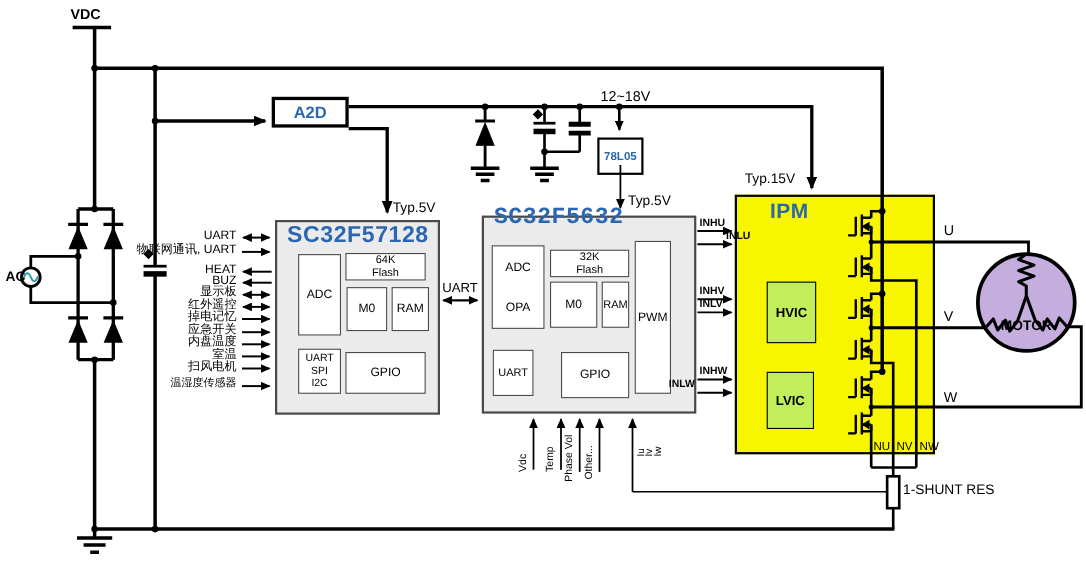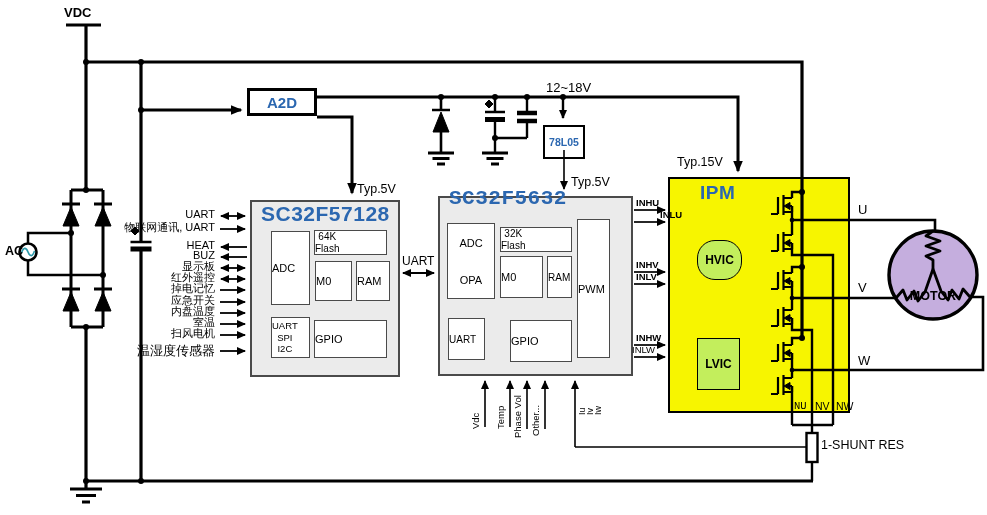--- a/index.html
+++ b/index.html
@@ -1,21 +1,21 @@
 <!DOCTYPE html>
 <html><head>
 <meta charset="utf-8">
 <style>
   html,body{margin:0;padding:0;background:#fff;}
   #stage{position:relative;width:987px;height:515px;background:#fff;overflow:hidden;
          font-family:"Liberation Sans",sans-serif;}
   .block{position:absolute;box-sizing:border-box;}
   .mcu{background:#ebebeb;border:2px solid #4a4a4a;z-index:1;}
   .ib{position:absolute;box-sizing:border-box;background:#fff;border:1.5px solid #4a4a4a;
-      display:flex;align-items:center;font-size:11px;color:#000;
+      display:flex;align-items:center;justify-content:center;font-size:11px;color:#000;
       text-align:center;z-index:2;}
   .prelines{white-space:pre-line;line-height:1.2;}
   .lbl{position:absolute;color:#000;white-space:nowrap;z-index:4;line-height:1.05;}
   .blue{color:#2b67b0;font-weight:bold;}
   .title{position:absolute;z-index:4;color:#2b67b0;font-weight:bold;letter-spacing:.5px;}
   .rightlbl{text-align:right;}
   .vlabel{position:absolute;writing-mode:vertical-rl;transform:rotate(180deg);
           font-size:9.5px;color:#000;z-index:4;white-space:nowrap;}
   svg{position:absolute;left:0;top:0;z-index:3;pointer-events:none;}
   .ipm{background:#f7f500;border:2.5px solid #000;z-index:1;}
@@ -81,21 +81,21 @@
     </div>
   <div class="ib" style="left:448px;top:318px;width:37px;height:42px;font-size:10px;">
     <span>UART</span>
     </div>
   <div class="ib" style="left:510px;top:320px;width:62px;height:42px;">
     <span>GPIO</span>
     </div>
 
   <div class="block ipm" style="left:668px;top:177px;width:182px;height:236px;"></div>
   <div class="title" style="left:700px;top:182px;font-size:19px;">IPM</div>
-  <div class="vic" style="left:697px;top:240px;width:45px;height:40px;border-radius:18px;">
+  <div class="vic" style="left:697px;top:256px;width:45px;height:56px;">
     <span>HVIC</span>
     </div>
   <div class="vic" style="left:697px;top:338px;width:43px;height:52px;">
     <span>LVIC</span>
     </div>
 
   <svg width="987" height="515" viewBox="0 0 987 515" aria-hidden="true">
     <defs>
       <marker id="m1" markerUnits="userSpaceOnUse" markerWidth="9" markerHeight="8" refX="8" refY="4" orient="auto-start-reverse">
         <path d="M0,0 L9,4 L0,8 z" fill="#000"></path>
@@ -265,48 +265,48 @@
   <div class="lbl" style="left:546px;top:81px;font-size:13px;">12~18V</div>
   <div class="lbl" style="left:357px;top:183px;font-size:12.5px;">Typ.5V</div>
   <div class="lbl" style="left:571px;top:176px;font-size:12.5px;">Typ.5V</div>
   <div class="lbl" style="left:677px;top:156px;font-size:12.5px;">Typ.15V</div>
   <div class="lbl" style="left:402px;top:255px;font-size:12px;">UART</div>
 
   <div class="lbl rightlbl" style="left:25px;top:209px;width:190px;font-size:11px;">UART</div>
   <div class="lbl rightlbl" style="left:25px;top:222px;width:190px;font-size:11px;">物联网通讯, UART</div>
   <div class="lbl rightlbl" style="left:25px;top:240px;width:190px;font-size:11px;">HEAT</div>
   <div class="lbl rightlbl" style="left:25px;top:250px;width:190px;font-size:11px;">BUZ</div>
-  <div class="lbl rightlbl" style="left:25px;top:261px;width:190px;font-size:11px;">显示板</div>
+  <div class="lbl rightlbl" style="left:25px;top:261px;width:190px;font-size:11px;font-family:Liberation Mono, monospace;">显示板</div>
   <div class="lbl rightlbl" style="left:25px;top:272px;width:190px;font-size:11px;">红外遥控</div>
   <div class="lbl rightlbl" style="left:25px;top:283px;width:190px;font-size:11px;">掉电记忆</div>
   <div class="lbl rightlbl" style="left:25px;top:295px;width:190px;font-size:11px;">应急开关</div>
   <div class="lbl rightlbl" style="left:25px;top:306px;width:190px;font-size:11px;">内盘温度</div>
   <div class="lbl rightlbl" style="left:25px;top:317px;width:190px;font-size:11px;">室温</div>
   <div class="lbl rightlbl" style="left:25px;top:328px;width:190px;font-size:11px;">扫风电机</div>
-  <div class="lbl rightlbl" style="left:25px;top:344px;width:190px;font-size:13px;">温湿度传感器</div>
+  <div class="lbl rightlbl" style="left:25px;top:344px;width:190px;font-size:10px;">温湿度传感器</div>
 
   <div class="lbl" style="left:636px;top:198px;font-size:9.5px;font-weight:600;">INHU</div>
   <div class="lbl" style="left:660px;top:210px;font-size:9.5px;font-weight:600;">INLU</div>
   <div class="lbl" style="left:636px;top:260px;font-size:9.5px;font-weight:700;">INHV</div>
   <div class="lbl" style="left:636px;top:272px;font-size:9.5px;font-weight:600;">INLV</div>
   <div class="lbl" style="left:636px;top:333px;font-size:9.5px;font-weight:600;">INHW</div>
-  <div class="lbl" style="left:632px;top:345px;font-size:9.5px;font-weight:400;">INLW</div>
+  <div class="lbl" style="left:608px;top:345px;font-size:9.5px;font-weight:700;">INLW</div>
 
   <div class="vlabel" style="left:470px;top:387px;height:42px;">Vdc</div>
   <div class="vlabel" style="left:495px;top:387px;height:42px;">Temp</div>
   <div class="vlabel" style="left:512px;top:384px;height:54px;">Phase Vol</div>
   <div class="vlabel" style="left:530px;top:386px;height:50px;">Other...</div>
   <div class="vlabel" style="left:577px;top:393px;height:22px;font-size:9px;">Iu</div>
   <div class="vlabel" style="left:585px;top:393px;height:22px;font-size:9px;">Iv</div>
   <div class="vlabel" style="left:593px;top:393px;height:22px;font-size:9px;">Iw</div>
 
   <div class="lbl" style="left:858px;top:203px;font-size:13px;">U</div>
   <div class="lbl" style="left:858px;top:281px;font-size:13px;">V</div>
   <div class="lbl" style="left:858px;top:354px;font-size:13px;">W</div>
-  <div class="lbl" style="left:794px;top:401px;font-size:10.5px;font-family:Liberation Mono, monospace;">NU</div>
+  <div class="lbl" style="left:794px;top:401px;font-size:10.5px;">NU</div>
   <div class="lbl" style="left:815px;top:401px;font-size:10.5px;">NV</div>
   <div class="lbl" style="left:836px;top:401px;font-size:10.5px;">NW</div>
 
   <div class="lbl prelines" style="left:821px;top:438px;width:76px;font-size:12.5px;text-align:center;line-height:1.25;">1-SHUNT
 RES</div>
   <div class="lbl" style="left:906px;top:290px;width:54px;font-size:12.5px;font-weight:600;text-align:center;">MOTOR</div>
 
 </div>
 
 </body></html>

